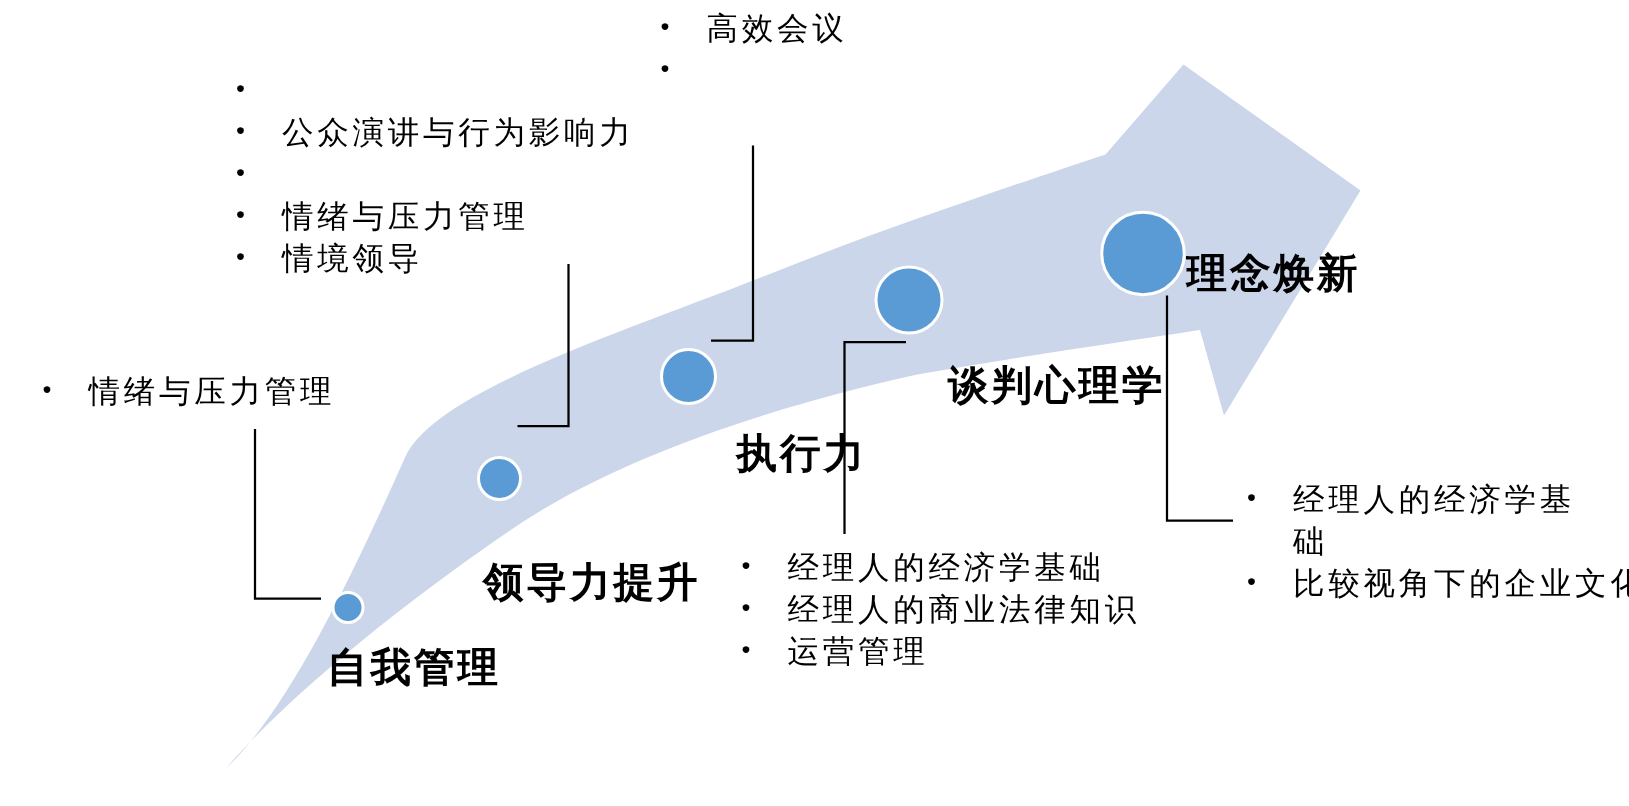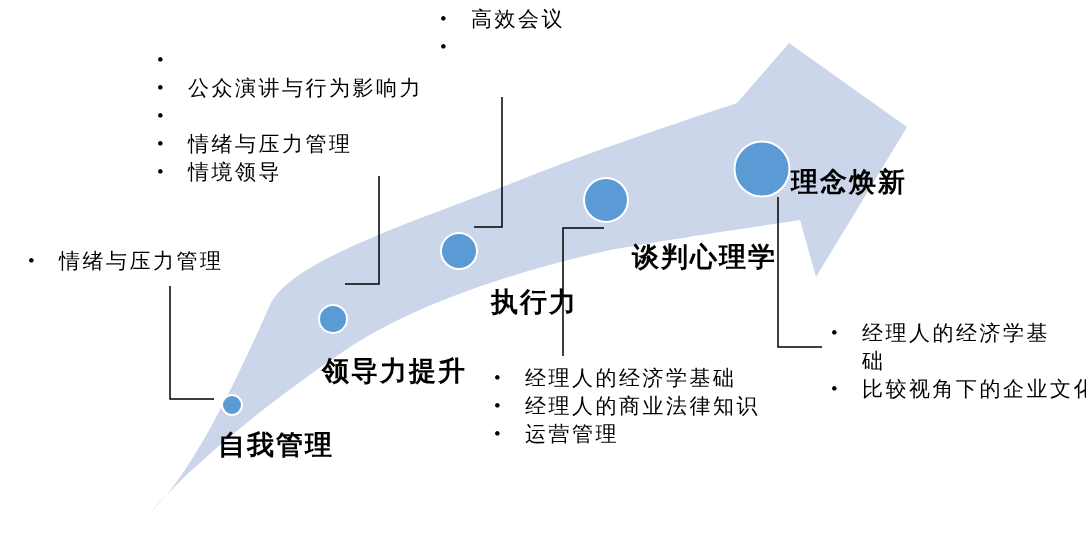--- a/index.html
+++ b/index.html
@@ -48,21 +48,21 @@
     <polyline points="778,197 778,347 822,347" fill="none" stroke-width="1.5" stroke="#000000"></polyline>
 
     <circle cx="232" cy="405" r="10" stroke-width="2" fill="#5b9bd5" stroke="#ffffff"></circle>
     <circle cx="333" cy="319" r="14" stroke-width="2" fill="#5b9bd5" stroke="#ffffff"></circle>
     <circle cx="459" cy="251" r="18" stroke-width="2" fill="#5b9bd5" stroke="#ffffff"></circle>
     <circle cx="606" cy="200" r="22" stroke-width="2" fill="#5b9bd5" stroke="#ffffff"></circle>
     <circle cx="762" cy="169" r="27.5" stroke-width="2" fill="#5b9bd5" stroke="#ffffff"></circle>
   </svg>
 
   <div class="stage-label" style="left:218px;top:430px">自我管理</div>
-  <div class="stage-label" style="left:322px;top:356px">领导力提升</div>
+  <div class="stage-label" style="left:322px;top:373px">领导力提升</div>
   <div class="stage-label" style="left:491px;top:287px">执行力</div>
   <div class="stage-label" style="left:632px;top:242px">谈判心理学</div>
   <div class="stage-label" style="left:791px;top:167px">理念焕新</div>
 
   <div class="topic-list" style="left:28px;top:247px">
     <div class="topic-item">
       <span class="bullet">•</span>
       <span class="topic-text">情绪与压力管理</span>
     </div>
   </div>

